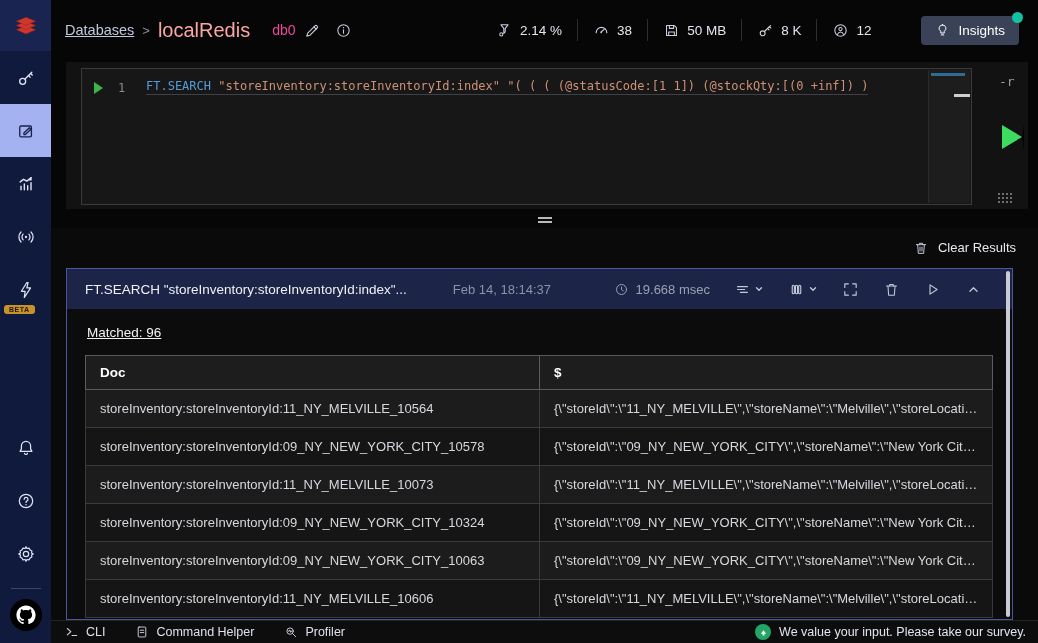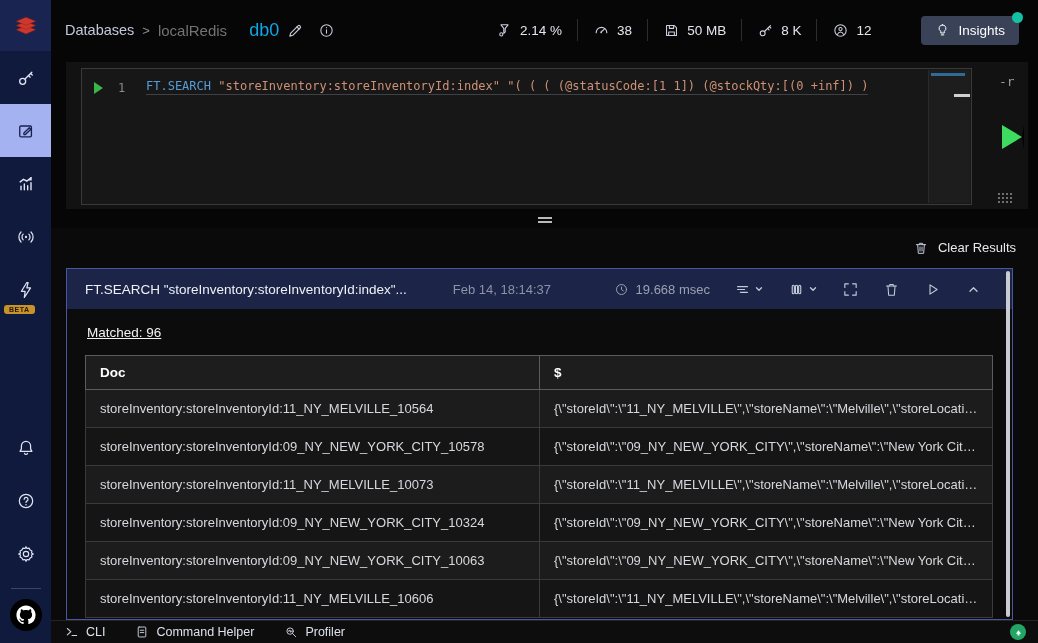--- a/index.html
+++ b/index.html
@@ -18,24 +18,24 @@
   .beta-badge { position:absolute; left:4px; bottom:2px; background:#c8922a; color:#241703;
                 font-size:7px; font-weight:bold; letter-spacing:.5px; padding:1px 5px; border-radius:3px; }
   .nav-spacer { flex:1; }
   .nav-divider { width:30px; height:1px; background:#3a4568; margin:8px 0 10px; }
   .github-circle { width:32px; height:32px; border-radius:50%; background:#000; display:flex;
                    align-items:center; justify-content:center; margin-bottom:12px; cursor:pointer; }
 
   
   .topbar { position:absolute; left:51px; top:0; width:987px; height:60px; background:#060606;
             display:flex; align-items:center; padding:0 10px 0 14px; }
-  .crumb-link { color:#c3c9da; font-size:14.5px; cursor:pointer; }
+  .crumb-link { color:#c3c9da; font-size:14.5px; text-decoration:underline; cursor:pointer; }
   .crumb-sep { color:#8b8f9b; margin:0 8px; font-size:13px; }
-  .crumb-db { color:#737373; font-size:15px; }
-  .db-index { color:#0ea5e9; font-size:18px; margin-left:22px; }
+  .crumb-db { color:#fca5a5; font-size:20px; }
+  .db-index { color:#ec4899; font-size:14px; margin-left:22px; }
   .icon-btn { background:none; border:none; color:#c9ccd6; display:inline-flex; align-items:center;
               justify-content:center; cursor:pointer; padding:0; }
   .icon-btn svg { width:17px; height:17px; }
   .edit-alias { margin-left:8px; }
   .info-btn { margin-left:14px; }
   .stats { margin-left:auto; display:flex; align-items:center; }
   .stat { display:flex; align-items:center; gap:7px; color:#e3e6ee; font-size:13.5px; }
   .stat svg { width:17px; height:17px; color:#cdd1de; }
   .stat-div { width:1px; height:22px; background:#2d2d2d; margin:0 15px; }
   .insights-btn { position:relative; margin-left:50px; margin-right:9px; height:29px; padding:0 14px;
@@ -451,16 +451,17 @@
           <path d="M7.5 10.5h1.5l1-2 1.5 4 1-2H14"></path>
       </svg>
       <span>Profiler</span>
     </button>
     <div class="footer-item survey">
       <span class="survey-dot">
         <svg viewBox="0 0 12 12" fill="currentColor">
           <path d="M2.5 7.5L6 3l3.5 4.5H7.3V10H4.7V7.5z"></path>
         </svg>
       </span>
+      <span class="survey-text">We value your input. Please take our survey.</span>
     </div>
   </footer>
 
 </div>
 
 </body></html>

